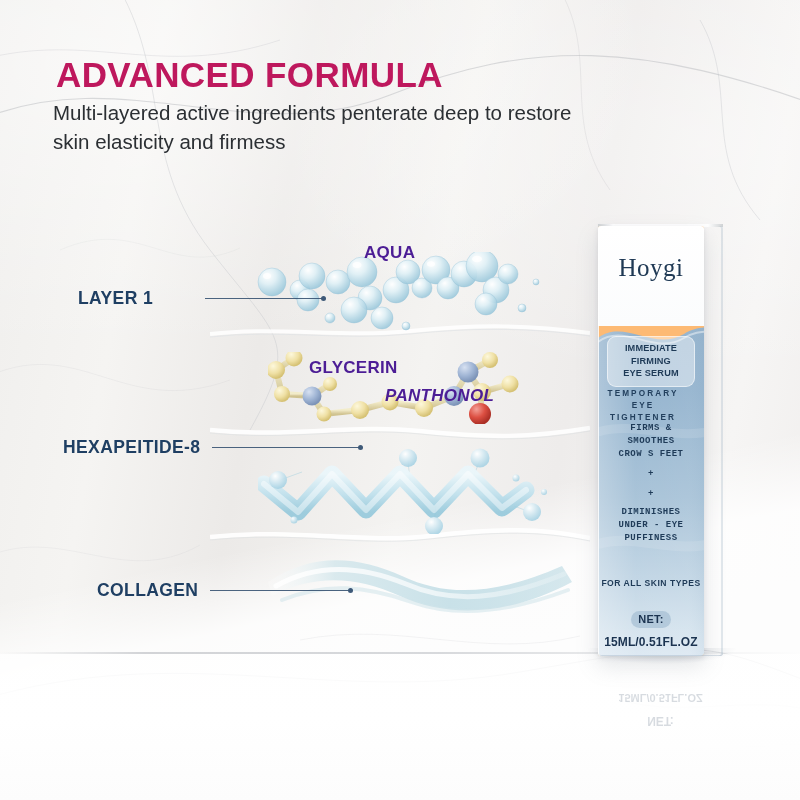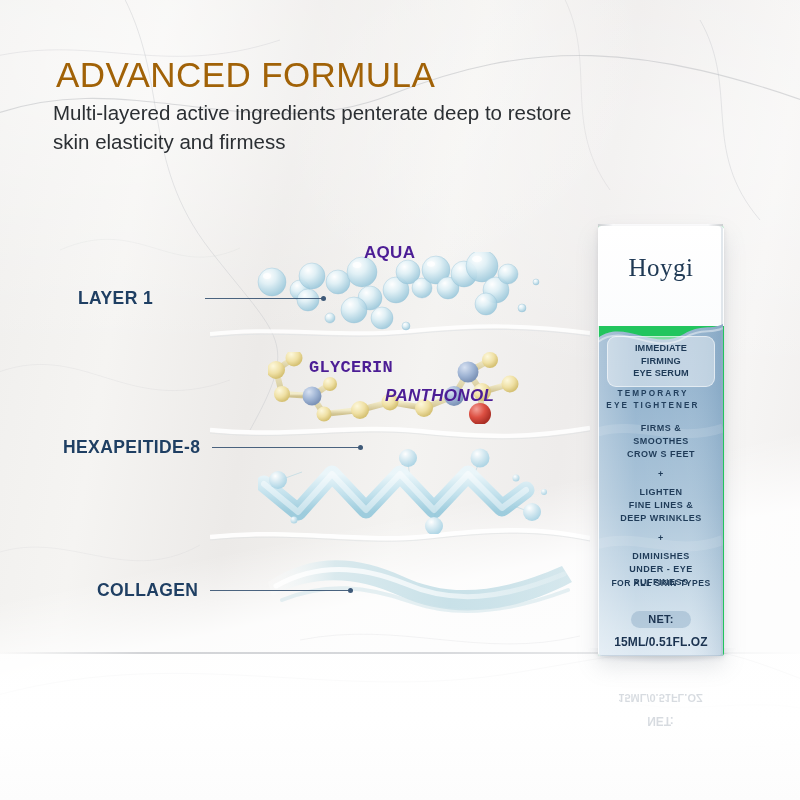--- a/index.html
+++ b/index.html
@@ -23,57 +23,57 @@
       radial-gradient(90% 50% at 88% 18%, rgba(255,255,255,.4), rgba(255,255,255,0) 60%);
   }
   .veins{position:absolute;inset:0;}
   .floorline{position:absolute;left:0;right:0;top:652px;height:2px;
     background:linear-gradient(90deg,rgba(208,208,210,0),rgba(196,198,202,.75) 18%,rgba(190,193,198,.6) 55%,rgba(205,206,209,0));}
   .floorglow{position:absolute;left:0;right:0;top:654px;height:146px;
     background:linear-gradient(180deg,rgba(255,255,255,.75),rgba(255,255,255,.98) 45%,#fcfcfc);}
 
   
   .title{position:absolute;left:56px;top:55px;
-    font-size:35px;font-weight:normal;letter-spacing:.4px;
-    color:#a16207;white-space:nowrap;}
+    font-size:35px;font-weight:bold;letter-spacing:.4px;
+    color:#be185d;white-space:nowrap;}
   .subtitle{position:absolute;left:53px;top:98px;width:520px;
     font-size:20.5px;line-height:29px;color:#2b2f33;font-weight:400;}
 
   
   .leader{position:absolute;display:flex;align-items:center;}
   .leader .lbl{font-size:17.5px;font-weight:bold;color:#1f3f63;
     letter-spacing:.4px;white-space:nowrap;}
   .leader .ln{height:1px;background:#2d4a6b;margin-left:12px;opacity:.85;position:relative;}
   .leader .ln::after{content:"";position:absolute;right:-3px;top:-2.2px;
     width:5px;height:5px;border-radius:50%;background:#1f3f63;}
 
   
   .cap{position:absolute;font-size:17px;font-weight:bold;color:#4c1d95;
     letter-spacing:.3px;white-space:nowrap;}
 
   
   .layerdiv{position:absolute;left:210px;width:380px;height:26px;pointer-events:none;}
 
   
-  .box{position:absolute;left:598px;top:226px;width:126px;height:430px;
+  .box{position:absolute;left:598px;top:226px;width:106px;height:430px;
     border-radius:3px;overflow:hidden;
-    background:#22c55e;
+    background:#fdba74;
     box-shadow:0 10px 22px rgba(120,128,140,.20),0 2px 5px rgba(120,128,140,.18);}
   .box .white{position:absolute;left:0;top:0;right:0;height:100px;background:linear-gradient(180deg,#ffffff,#fbfcfd);}
   .box .bluewrap{position:absolute;left:0;right:0;top:86px;bottom:0;}
   .brand{position:absolute;left:0;right:0;top:28px;text-align:center;
     font-family:"Liberation Serif",serif;font-size:25px;color:#203a55;letter-spacing:.5px;}
   .badge{position:absolute;left:9px;right:9px;top:110px;
     background:rgba(255,255,255,.42);border:1px solid rgba(255,255,255,.55);
     border-radius:9px;padding:5px 9px 6px;text-align:center;
     font-size:9.2px;font-weight:bold;color:#1e3a57;letter-spacing:.15px;line-height:12.5px;}
   .tagline{position:absolute;left:0;right:16px;top:162px;text-align:center;
     font-size:8.2px;color:#23405e;letter-spacing:2.1px;line-height:12px;font-weight:bold;}
   .claims{position:absolute;left:0;right:0;top:196px;text-align:center;
-    font-size:9px;color:#1f3b58;letter-spacing:.5px;line-height:13px;font-weight:bold;}
+    font-size:9px;color:#1f3b58;letter-spacing:.5px;line-height:13px;font-weight:bold;font-family:Liberation Mono, monospace;}
   .claims .plus{display:block;margin:7px 0 5px;font-size:9px;}
   .alltypes{position:absolute;left:0;right:0;top:352px;text-align:center;
     font-size:8.6px;color:#1f3b58;letter-spacing:.5px;font-weight:bold;}
   .netbadge{position:absolute;left:33px;right:33px;top:385px;
     background:rgba(140,170,198,.45);border-radius:9px;text-align:center;
     font-size:11px;font-weight:bold;color:#1b3category;color:#1b3350;padding:2px 0 3px;letter-spacing:.3px;}
   .netval{position:absolute;left:0;right:0;top:409px;text-align:center;
     font-size:12px;font-weight:bold;color:#1b3350;letter-spacing:.1px;}
   .boxedge{position:absolute;left:598px;top:226px;width:125px;height:430px;
     border-radius:3px;pointer-events:none;
@@ -291,21 +291,21 @@
     <span class="lbl">HEXAPEITIDE-8</span>
     <span class="ln" style="width:148px;"></span>
   </div>
 
   <div class="leader" style="left:78px;top:580px;margin-left:19px;">
     <span class="lbl">COLLAGEN</span>
     <span class="ln" style="width:140px;"></span>
   </div>
 
   <div class="cap" style="left:364px;top:243px;">AQUA</div>
-  <div class="cap" style="left:309px;top:358px;font-family:Liberation Mono, monospace;">GLYCERIN</div>
+  <div class="cap" style="left:309px;top:358px;">GLYCERIN</div>
   <div class="cap" style="left:385px;top:386px;font-style:italic;">PANTHONOL</div>
 
   <div class="shadowpad"></div>
   <div class="boxtopedge"></div>
 
   <div class="box">
     <div class="white"></div>
 
     <div class="bluewrap">
       <svg width="125" height="344" viewBox="0 0 125 344" preserveAspectRatio="none" style="position:absolute;left:0;top:0;">
@@ -345,25 +345,20 @@
       <div>EYE TIGHTENER</div>
     </div>
 
     <div class="claims">
       <div>
         <div>FIRMS &amp;</div>
         <div>SMOOTHES</div>
         <div>CROW S FEET</div>
       </div>
       <span class="plus">+</span>
-      <div>
-        <div>LIGHTEN</div>
-        <div>FINE LINES &amp;</div>
-        <div>DEEP WRINKLES</div>
-      </div>
       <span class="plus">+</span>
       <div>
         <div>DIMINISHES</div>
         <div>UNDER - EYE</div>
         <div>PUFFINESS</div>
       </div>
     </div>
 
     <div class="alltypes">FOR ALL SKIN TYPES</div>
     <div class="netbadge">NET:</div>

